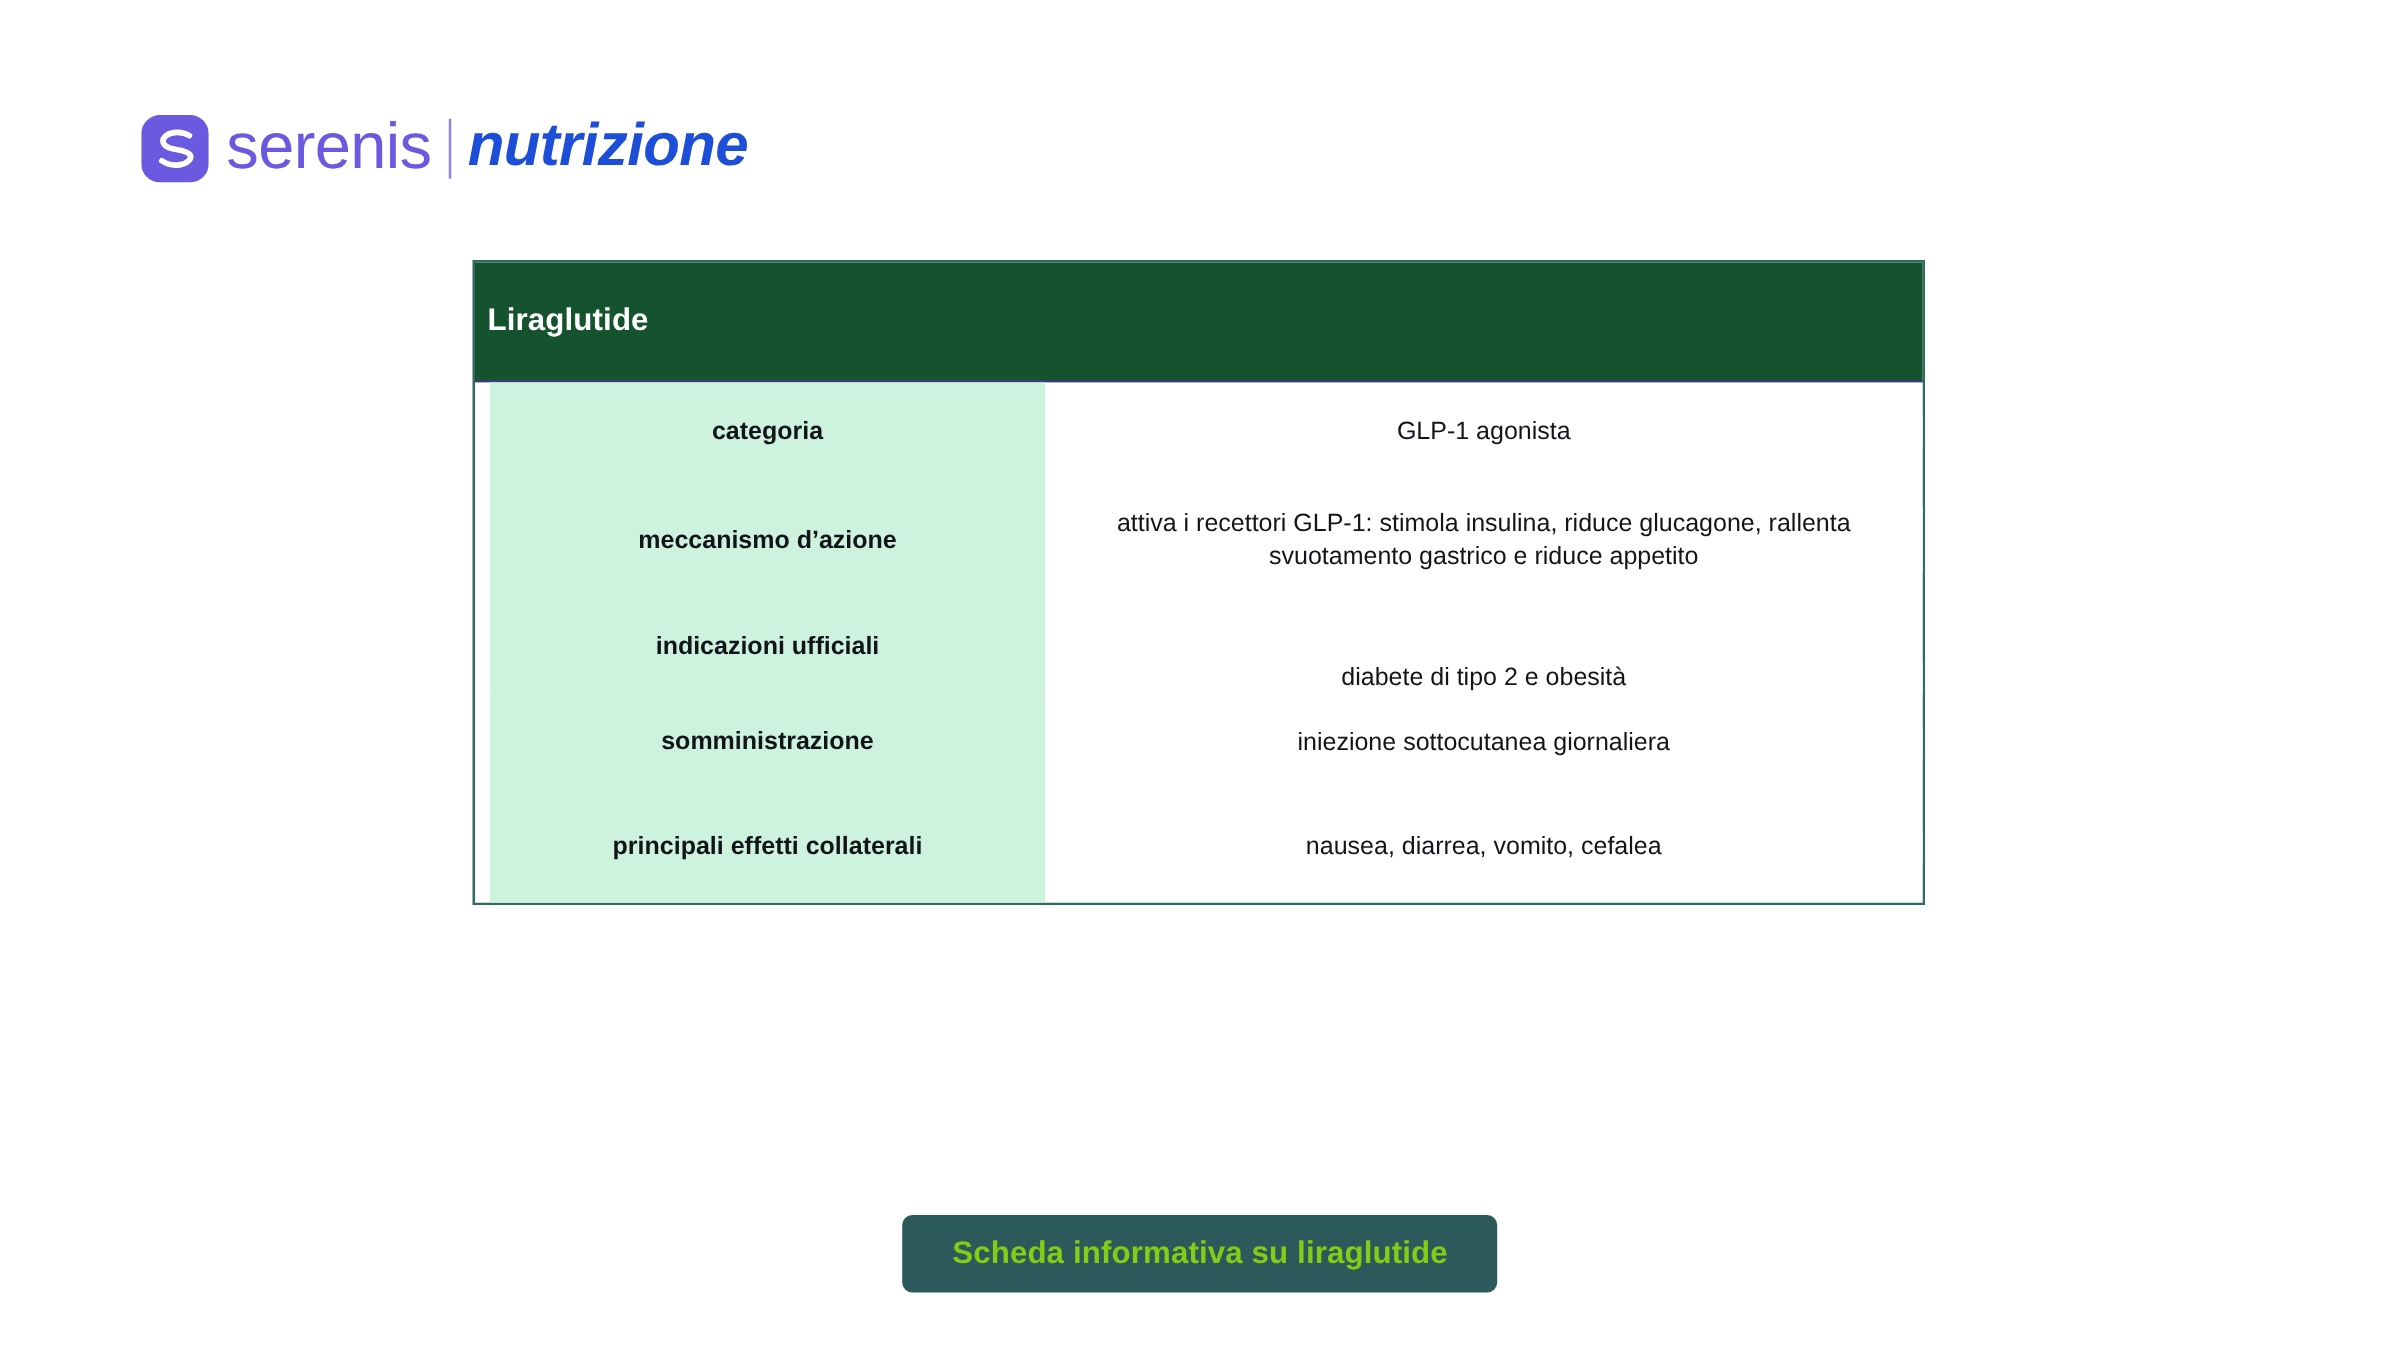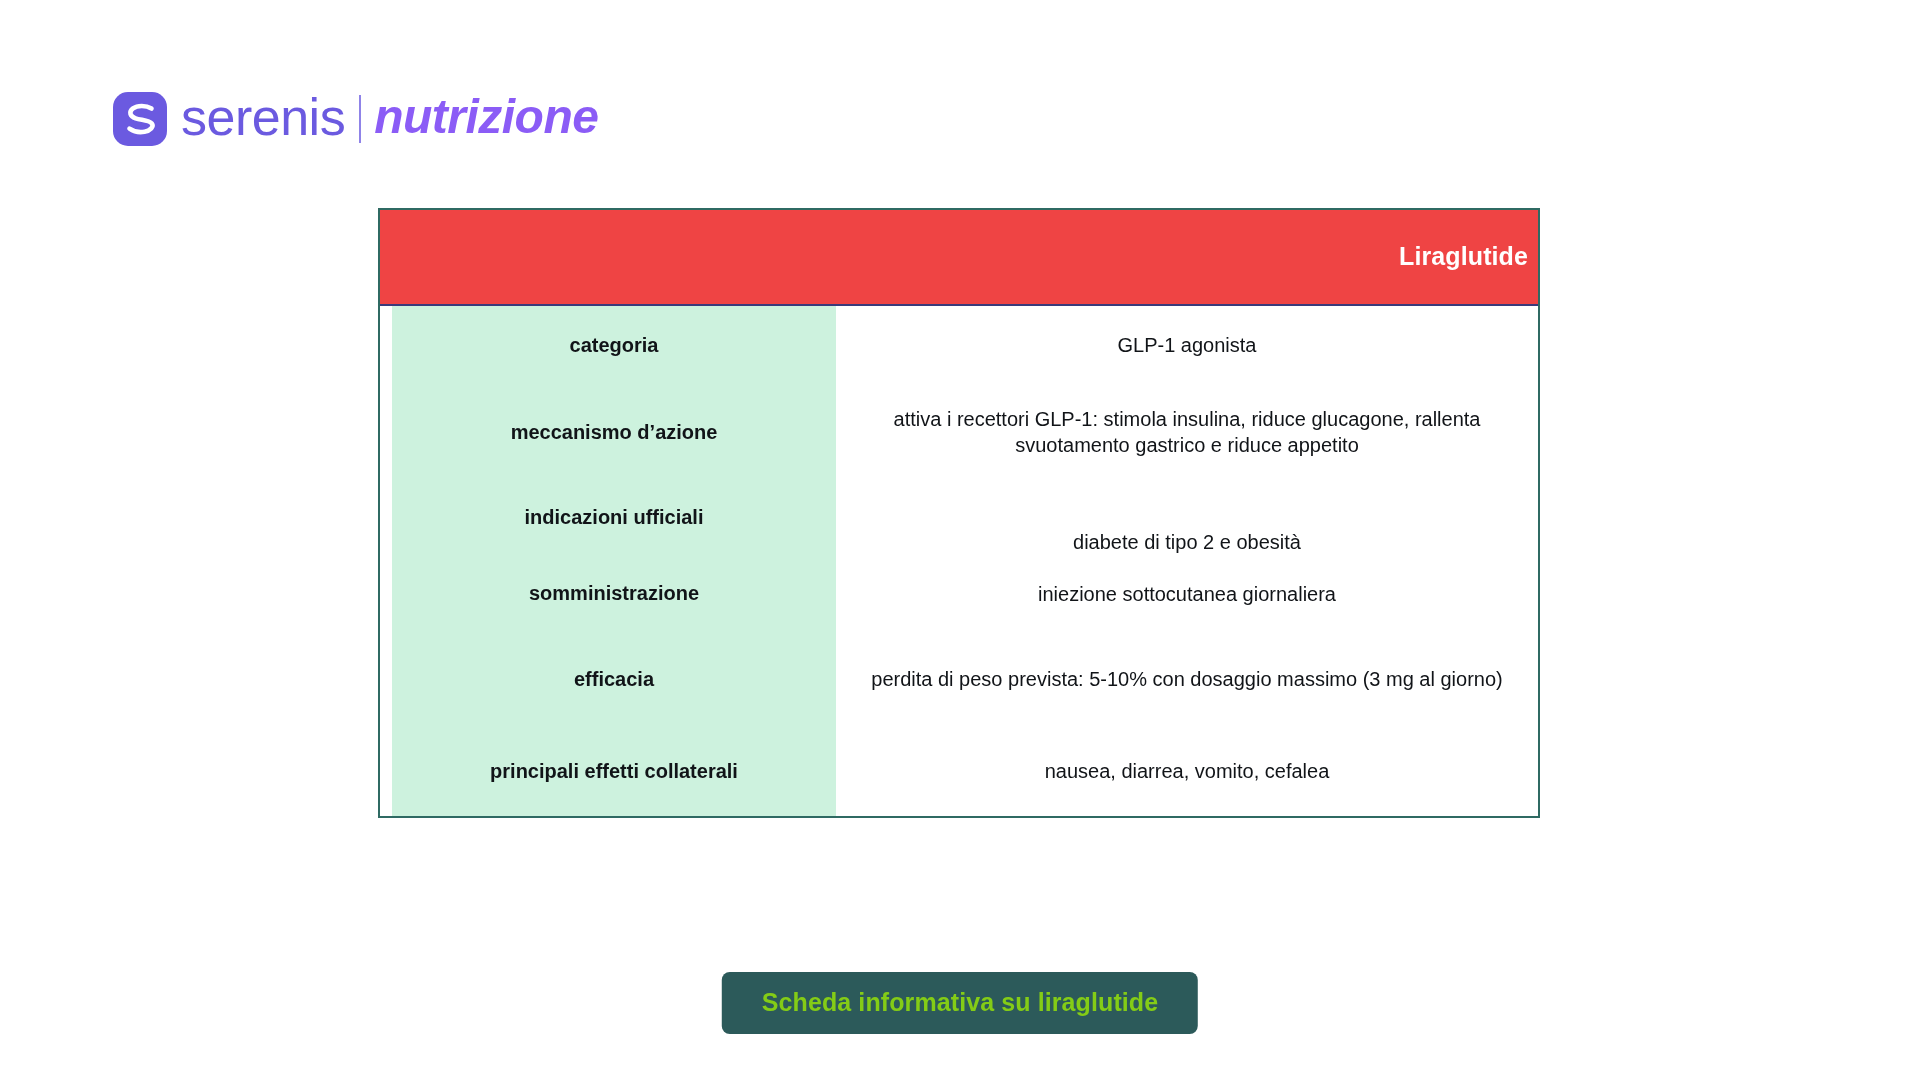--- a/index.html
+++ b/index.html
@@ -47,41 +47,41 @@
     background: #8F83E8;
     margin: 0 13px 0 14px;
     flex: 0 0 2px;
   }
   .brand-word-2 {
     font-size: 48px;
     line-height: 1;
     font-weight: 700;
     font-style: italic;
     letter-spacing: -0.5px;
-    color: #8b5cf6;
+    color: #1d4ed8;
     font-family: "Liberation Sans", sans-serif;
     position: relative;
     top: -2px;
   }
 
   
   .table-wrap {
     position: absolute;
     left: 378px;
     top: 208px;
     width: 1162px;
     box-sizing: border-box;
     border: 2px solid #2F6A63;
   }
   .table-header {
-    background: #ef4444;
+    background: #14532d;
     color: #ffffff;
     font-size: 25px;
     font-weight: 700;
-    text-align: right;
+    text-align: left;
     padding: 32px 10px 33px 10px;
     box-sizing: border-box;
     border-bottom: 2px solid #3A3A7A;
     letter-spacing: 0.1px;
   }
   .table-body {
     display: block;
     background: #ffffff;
   }
   .row {
@@ -177,24 +177,20 @@
       <div class="cell-label">indicazioni ufficiali</div>
       <div class="cell-value">diabete di tipo 2 e obesità</div>
     </div>
 
     <div class="row row-h4">
       <div class="cell-label">somministrazione</div>
       <div class="cell-value">iniezione sottocutanea giornaliera</div>
     </div>
 
 
-    <div class="row row-h6">
-      <div class="cell-label">efficacia</div>
-      <div class="cell-value">perdita di peso prevista: 5-10% con dosaggio massimo (3 mg al giorno)</div>
-    </div>
 
     <div class="row row-h7">
       <div class="cell-label">principali effetti collaterali</div>
       <div class="cell-value">nausea, diarrea, vomito, cefalea</div>
     </div>
 
   </div>
 </div>
 
 <button class="cta">Scheda informativa su liraglutide</button>

